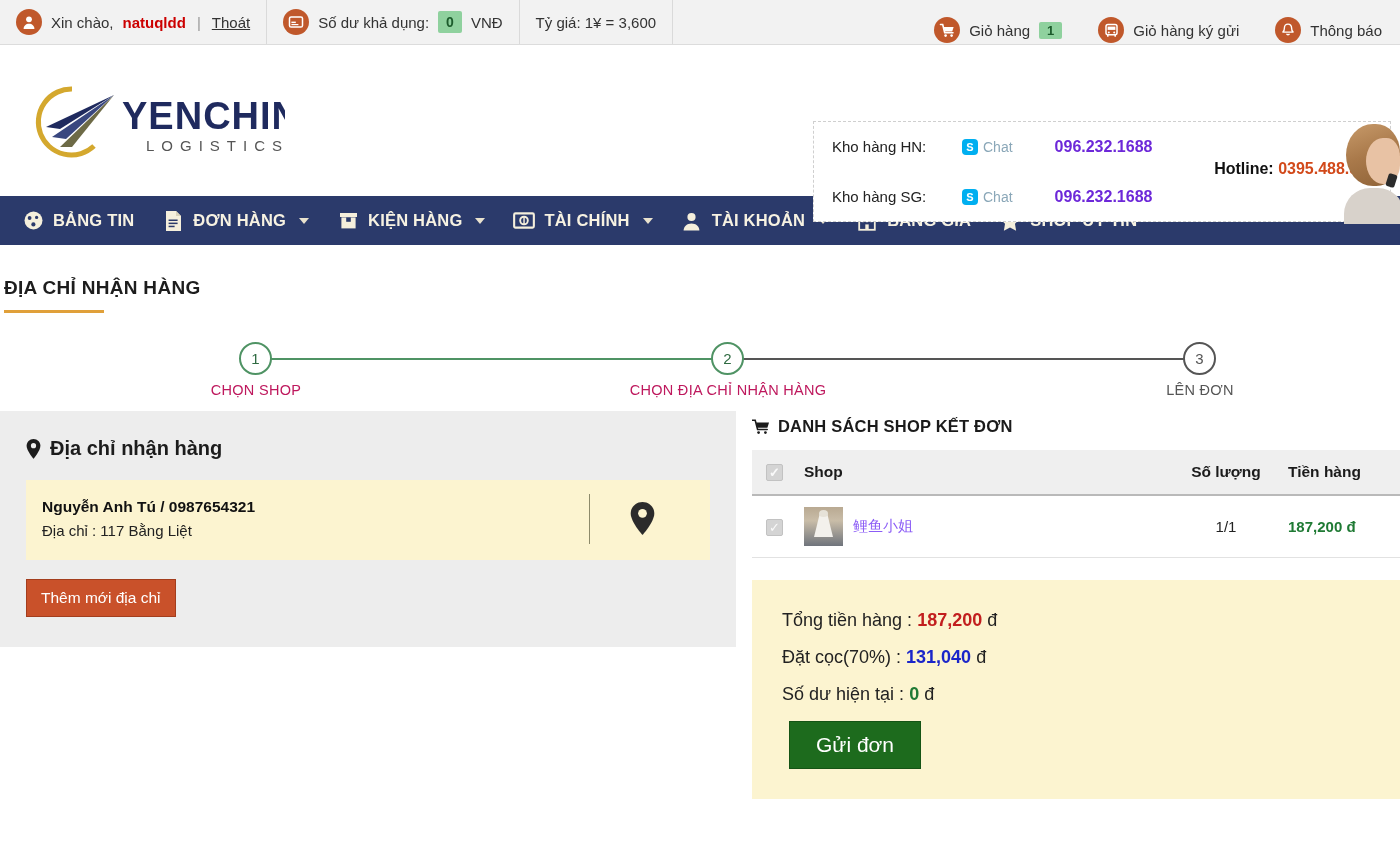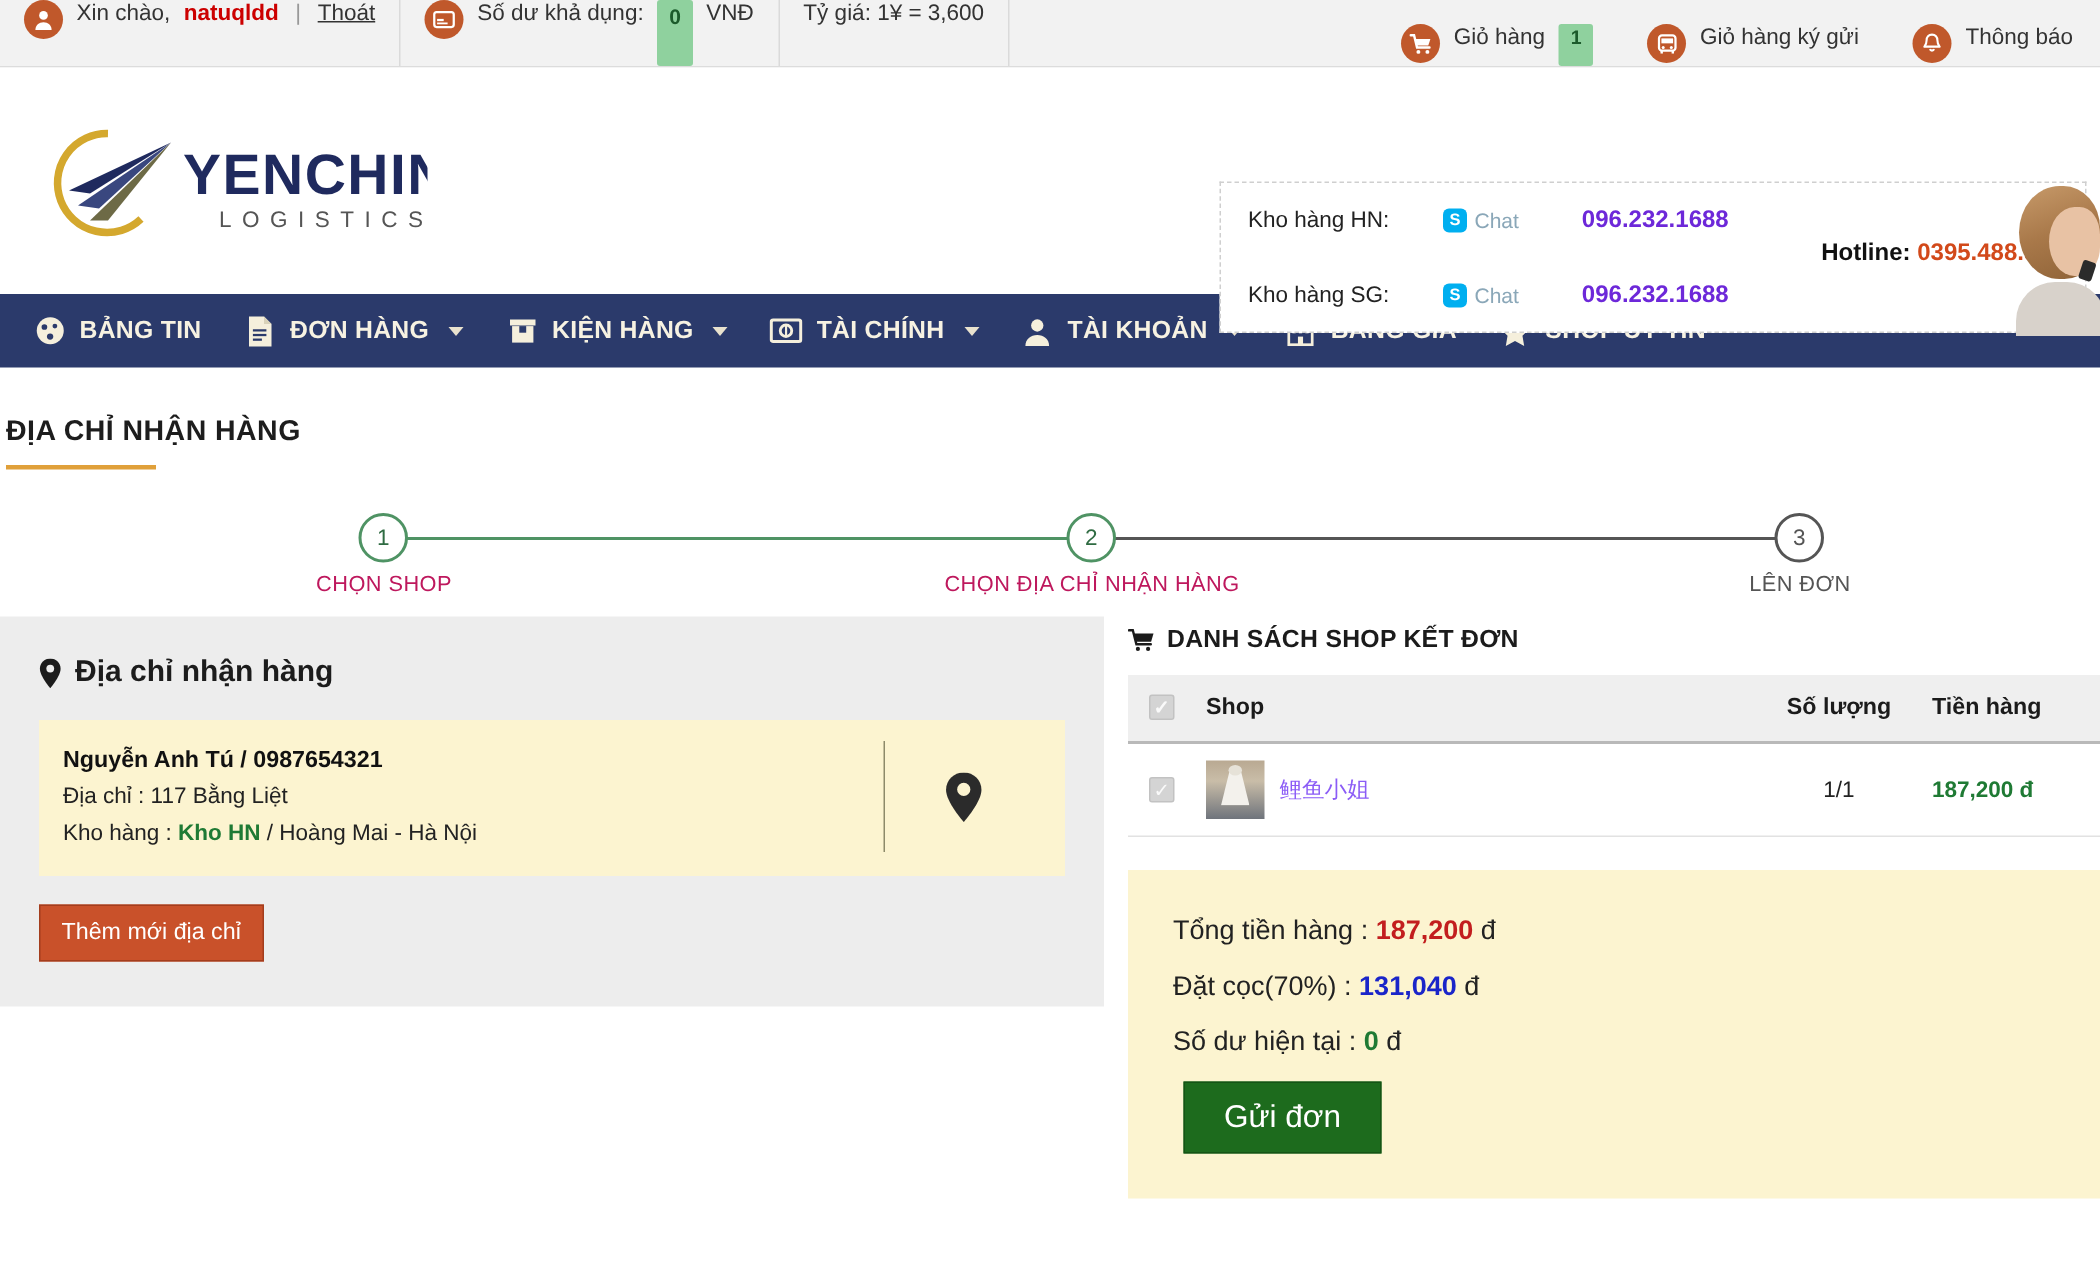--- a/index.html
+++ b/index.html
@@ -15,20 +15,21 @@
     height: 45px;
     background: #f2f2f2;
     border-bottom: 1px solid #dcdcdc;
     display: flex;
     align-items: stretch;
     font-size: 15px;
     color: #333;
   }
   .tb-cell {
     display: flex;
+    align-items: center;
     gap: 9px;
     padding: 0 16px;
     border-right: 1px solid #dadada;
     white-space: nowrap;
   }
   .tb-cell.no-border { border-right: none; }
   .tb-spacer { flex: 1; border-right: none; }
   .tb-right { display: flex; align-items: stretch; margin-top: 16px; }
   .tb-right .tb-cell { border-right: none; padding: 0 18px; }
 
@@ -604,23 +605,20 @@
             <circle cx="7.5" cy="6.7" r="2.6" fill="#ededed"></circle>
           </svg>
           <span>Địa chỉ nhận hàng</span>
         </div>
 
         <div class="addr-card">
           <div class="addr-info">
             <div class="addr-name">Nguyễn Anh Tú / 0987654321</div>
             <div>
               <span>Địa chỉ : </span><span>117 Bằng Liệt</span>
-            </div>
-            <div>
-              <span>Kho hàng : </span><span class="kho-hn">Kho HN</span><span> / Hoàng Mai - Hà Nội</span>
             </div>
           </div>
           <div class="addr-divider"></div>
           <div class="addr-pin">
             <svg width="25" height="33" viewBox="0 0 25 33">
               <path d="M12.5 0C5.9 0 .7 5.1.7 11.5c0 8.4 11.8 21.5 11.8 21.5s11.8-13.1 11.8-21.5C24.3 5.1 19.1 0 12.5 0z" fill="#2b2b2b"></path>
               <circle cx="12.5" cy="11.3" r="4.4" fill="#fcf4d0"></circle>
             </svg>
           </div>
         </div>

